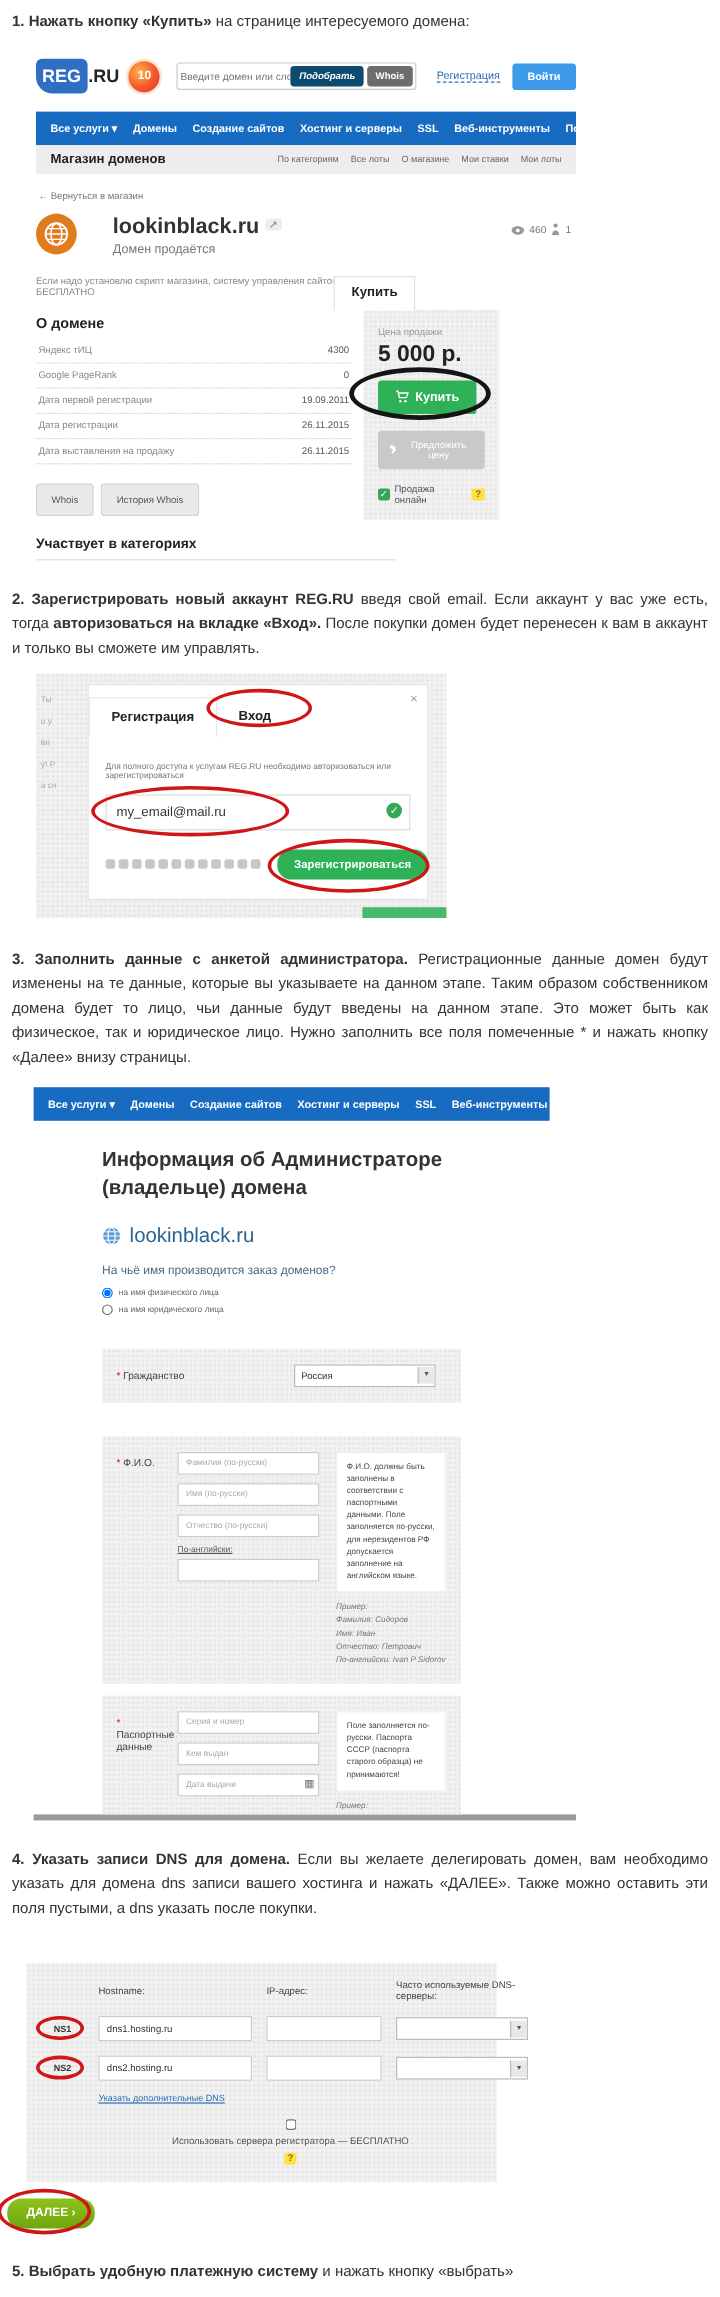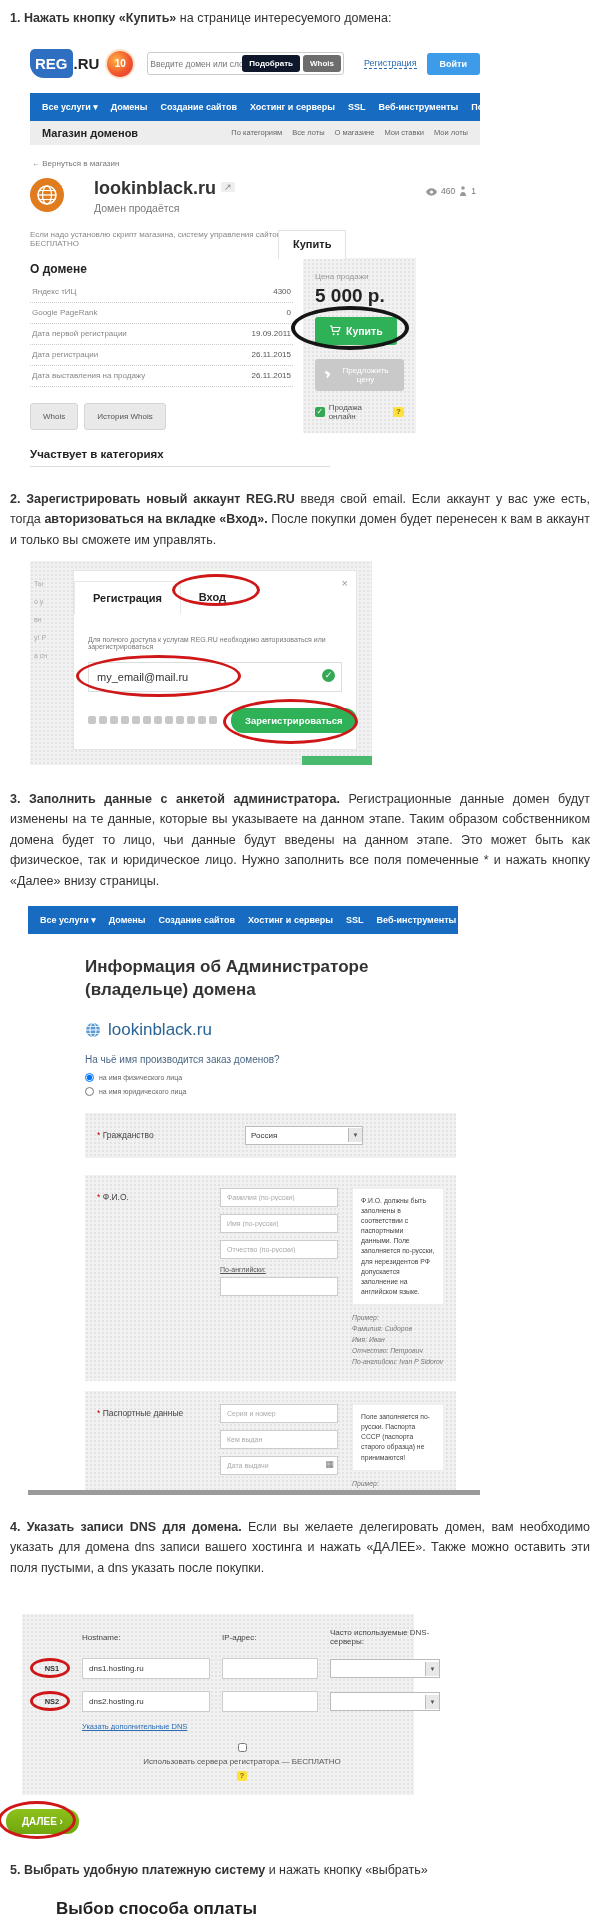--- a/index.html
+++ b/index.html
@@ -17,21 +17,21 @@
   .s1 { width:450px; margin:12px 0 0 30px; }
   .s1-head { display:flex; align-items:center; height:46px; position:relative; }
   .logo { display:flex; align-items:center; cursor:pointer; }
   .logo-reg { background:#2f6fc1; color:#fff; font-weight:bold; font-size:15px; padding:6px 5px; border-radius:5px 5px 5px 14px; }
   .logo-ru { font-weight:bold; font-size:15px; color:#222; margin-left:1px; }
   .logo-badge { width:26px; height:26px; border-radius:50%; margin-left:8px;
       background:radial-gradient(circle at 35% 35%, #ffb347, #f2572c 55%, #d8343f); color:#fff; font-size:10px; font-weight:bold;
       display:flex; align-items:center; justify-content:center; box-shadow:0 0 0 2px #fde3c8; }
   .searchwrap { display:flex; align-items:center; margin-left:14px; border:1px solid #ccc; border-radius:3px; padding:2px; background:#fff; }
   .search-in { border:0; outline:none; font-size:8.5px; width:92px; color:#999; font-family:"Liberation Sans",sans-serif; }
-  .btn-pick { background:#0f172a; color:#fff; border:0; font-size:8px; font-weight:bold; padding:4px 7px; border-radius:3px; cursor:pointer; }
+  .btn-pick { background:#0c4a6e; color:#fff; border:0; font-size:8px; font-weight:bold; padding:4px 7px; border-radius:3px; cursor:pointer;font-style:italic; }
   .btn-whois { background:#6d6d6d; color:#fff; border:0; font-size:8px; font-weight:bold; padding:4px 7px; border-radius:3px; margin-left:3px; cursor:pointer; }
   .s1-auth { position:absolute; right:0; display:flex; align-items:center; gap:10px; }
   .reg-link { font-size:9px; color:#2a6db5; text-decoration:none; border-bottom:1px dashed #2a6db5; }
   .btn-login { background:#3d9be9; color:#fff; border:0; font-size:9px; font-weight:bold; padding:6px 13px; border-radius:3px; cursor:pointer; }
   .s1-nav { background:#176cc2; display:flex; gap:13px; padding:9px 12px; margin-top:6px; white-space:nowrap; overflow:hidden; }
   .s1-nav span { color:#fff; font-size:9px; font-weight:bold; cursor:pointer; }
   .s1-sub { background:#ededed; display:flex; align-items:center; padding:6px 12px; }
   .s1-sub .shop-title { font-size:11px; font-weight:bold; color:#222; }
   .s1-sub .sub-links { margin-left:auto; display:flex; gap:10px; }
   .s1-sub .sub-links span { font-size:7.5px; color:#666; cursor:pointer; }
@@ -85,21 +85,21 @@
   
   .s3 { margin:14px 0 0 28px; width:440px; }
   .s3 .s1-nav { width:430px; margin-top:0; }
   .admin-h { font-size:17px; font-weight:bold; color:#333; width:330px; line-height:1.35; margin:22px 0 0 57px; }
   .dom2 { display:flex; align-items:center; gap:7px; margin:18px 0 0 57px; }
   .dom2-name { font-size:17px; color:#2a6496; }
   .question { font-size:10px; color:#4a6785; margin:14px 0 0 57px; }
   .radios { margin:8px 0 0 57px; }
   .radio-row { display:flex; align-items:center; gap:5px; margin-top:5px; }
   .radio-row label { font-size:7px; color:#666; }
-  .fbox { margin:17px 0 0 57px; width:371px; padding:13px 12px; position:relative; }
+  .fbox { margin:28px 0 0 57px; width:299px; padding:13px 12px; position:relative; }
   .flabel { font-size:8.5px; color:#444; }
   .red-star { color:#c00; }
   .fselect { display:inline-flex; width:118px; border:1px solid #bbb; background:#fff; font-size:8px; color:#333; align-items:center; cursor:pointer; }
   .fselect .sval { flex:1; padding:4px 5px; }
   .fselect .sarr { width:14px; text-align:center; background:#e8e8e8; border-left:1px solid #bbb; font-size:6px; color:#555; padding:4px 0; }
   .fin { display:block; width:118px; border:1px solid #ccc; padding:5px 6px; font-size:7px; color:#333; background:#fff; font-family:"Liberation Sans",sans-serif; }
   .fin::placeholder { color:#aaa; }
   .fio-grid { display:flex; }
   .fio-inputs .fin { width:118px; margin-bottom:7px; }
   .en-label { font-size:7px; color:#555; text-decoration:underline; margin:3px 0 4px; }

